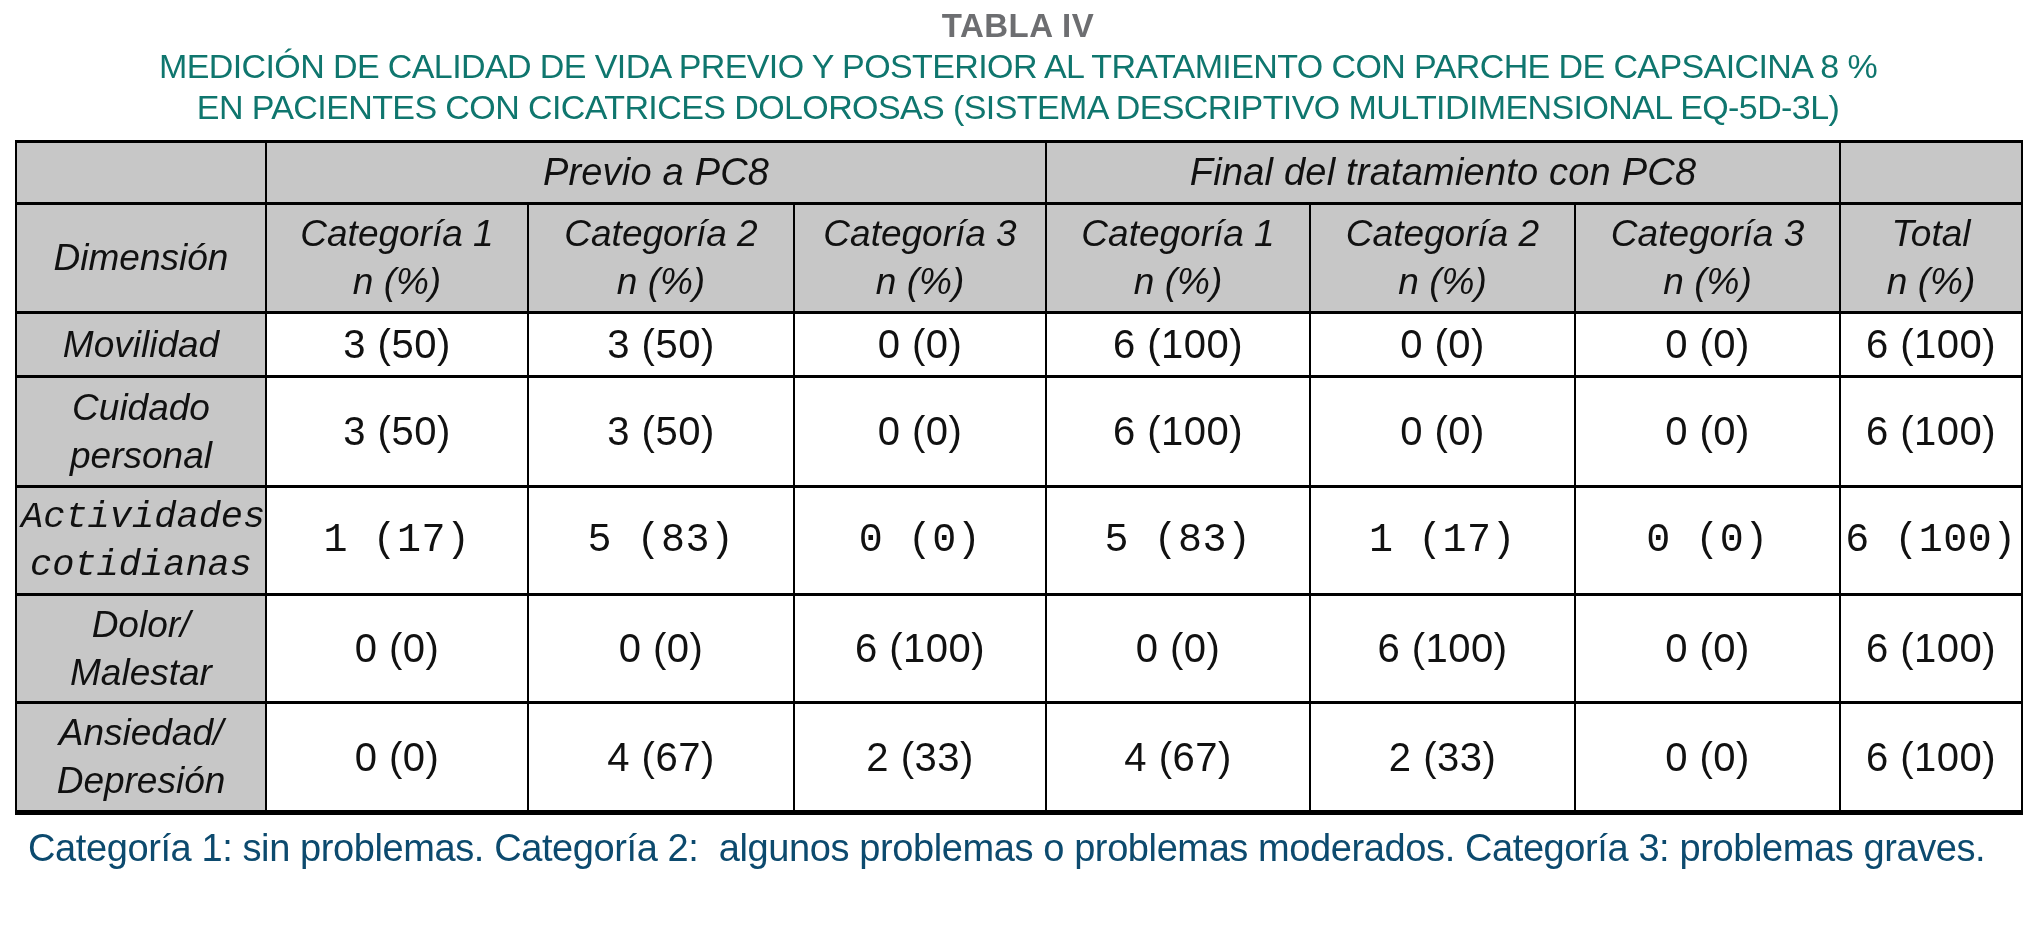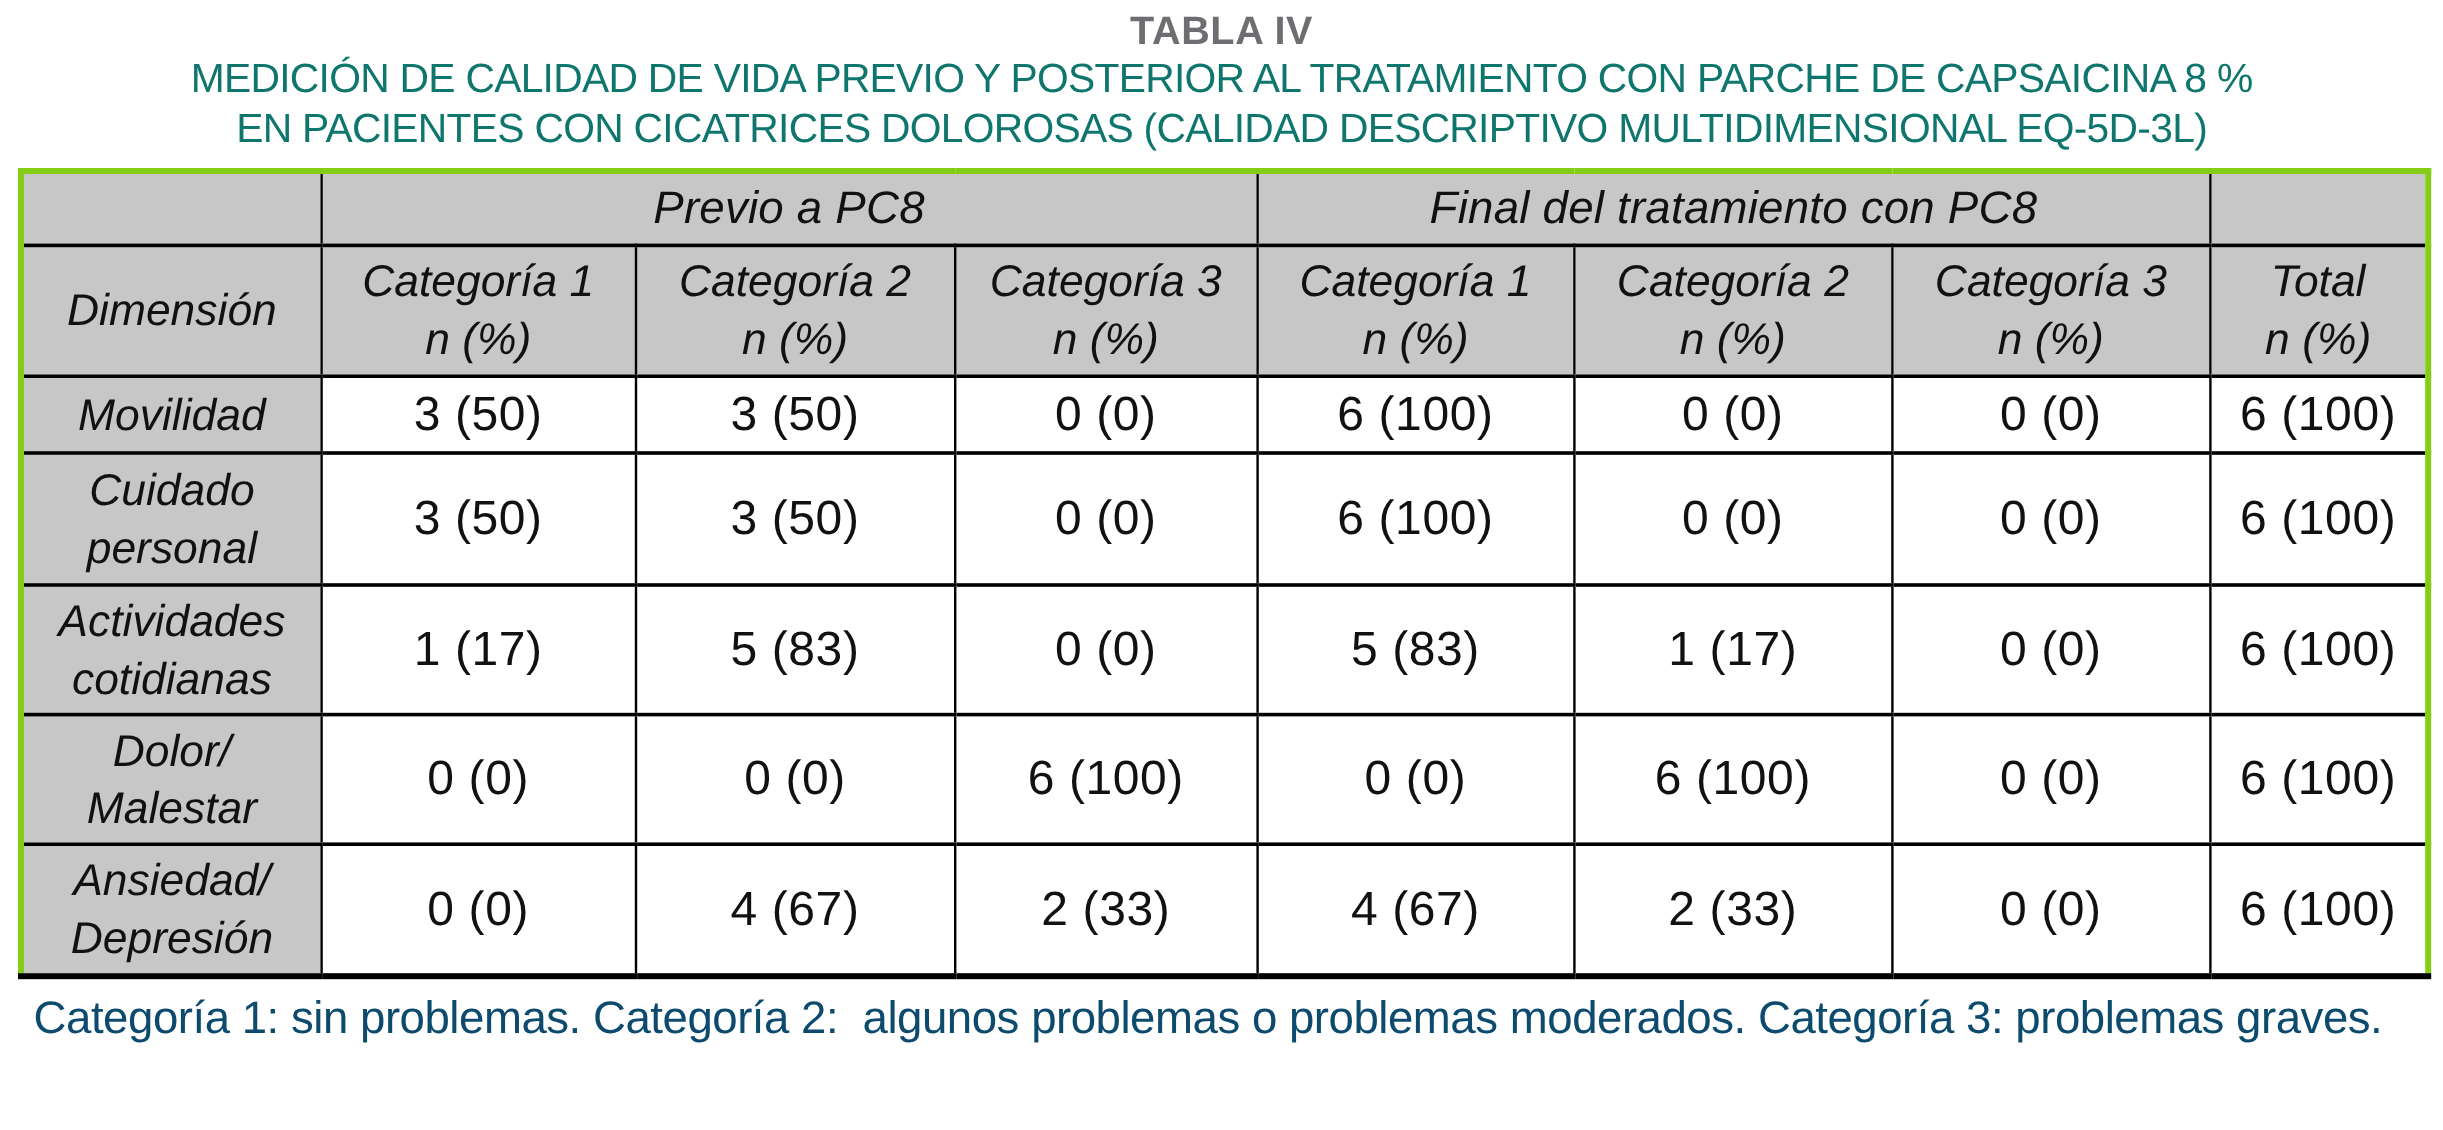--- a/index.html
+++ b/index.html
@@ -37,37 +37,37 @@
     line-height: 41px;
     color: #0f766e;
     letter-spacing: -0.6px;
     white-space: nowrap;
   }
   table.qol-table {
     border-collapse: collapse;
     table-layout: fixed;
     width: 2006px;
     margin: 12px 0 0 15px;
-    border: 5px solid #84cc16;
+    border: 2px solid #84cc16;
   }
   table.qol-table td {
     border-left: 2px solid #000000;
     border-right: 2px solid #000000;
     border-top: 3px solid #000000;
     border-bottom: 3px solid #000000;
     padding: 0 4px;
     text-align: center;
     vertical-align: middle;
     overflow: hidden;
   }
   tr.row-h1     { height: 62px;  }
   tr.row-h2     { height: 109px; }
   tr.row-data-0 { height: 64px;  }
   tr.row-data-1 { height: 110px; }
-  tr.row-data-2 { height: 108px; }
+  tr.row-data-2 { height: 108px; font-family: Liberation Mono, monospace; }
   tr.row-data-3 { height: 108px; margin-left: 22px; }
   tr.row-data-4 { height: 110px; }
   tr.row-data-4 td { border-bottom: 5px solid #000000; }
   .gray { background: #c7c7c7; }
   .group-h {
     font-style: italic;
     font-size: 38px;
     letter-spacing: 0.2px;
   }
   .col-h {
@@ -97,21 +97,21 @@
   .footnote-line { white-space: pre-wrap; }
 </style>
 </head>
 <body>
 
 <div class="page">
 
   <div class="title-block">
     <div class="table-label">TABLA IV</div>
     <div class="title-line">MEDICIÓN DE CALIDAD DE VIDA PREVIO Y POSTERIOR AL TRATAMIENTO CON PARCHE DE CAPSAICINA 8 %</div>
-    <div class="title-line">EN PACIENTES CON CICATRICES DOLOROSAS (CALIDAD DESCRIPTIVO MULTIDIMENSIONAL EQ-5D-3L)</div>
+    <div class="title-line">EN PACIENTES CON CICATRICES DOLOROSAS (SISTEMA DESCRIPTIVO MULTIDIMENSIONAL EQ-5D-3L)</div>
   </div>
 
   <table class="qol-table">
     <colgroup>
       <col style="width:250px">
       <col style="width:262px">
       <col style="width:266px">
       <col style="width:252px">
       <col style="width:264px">
       <col style="width:265px">

